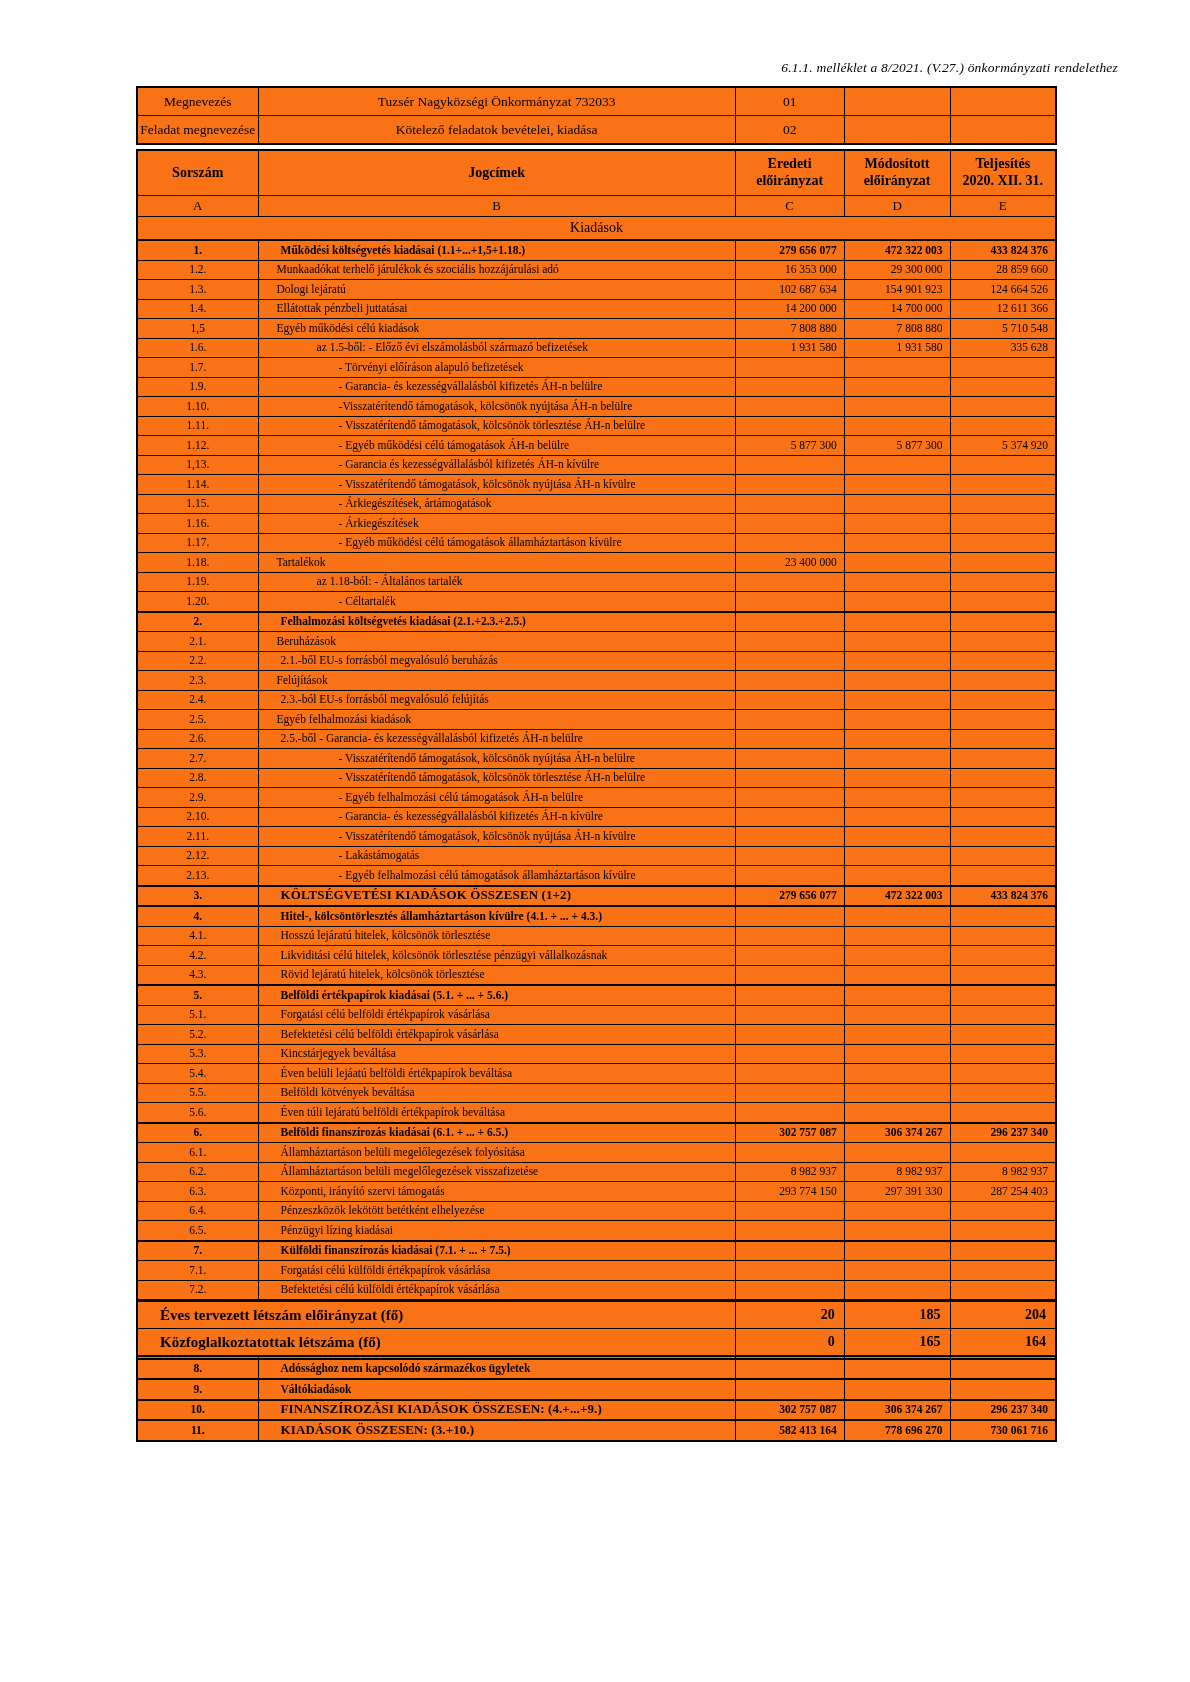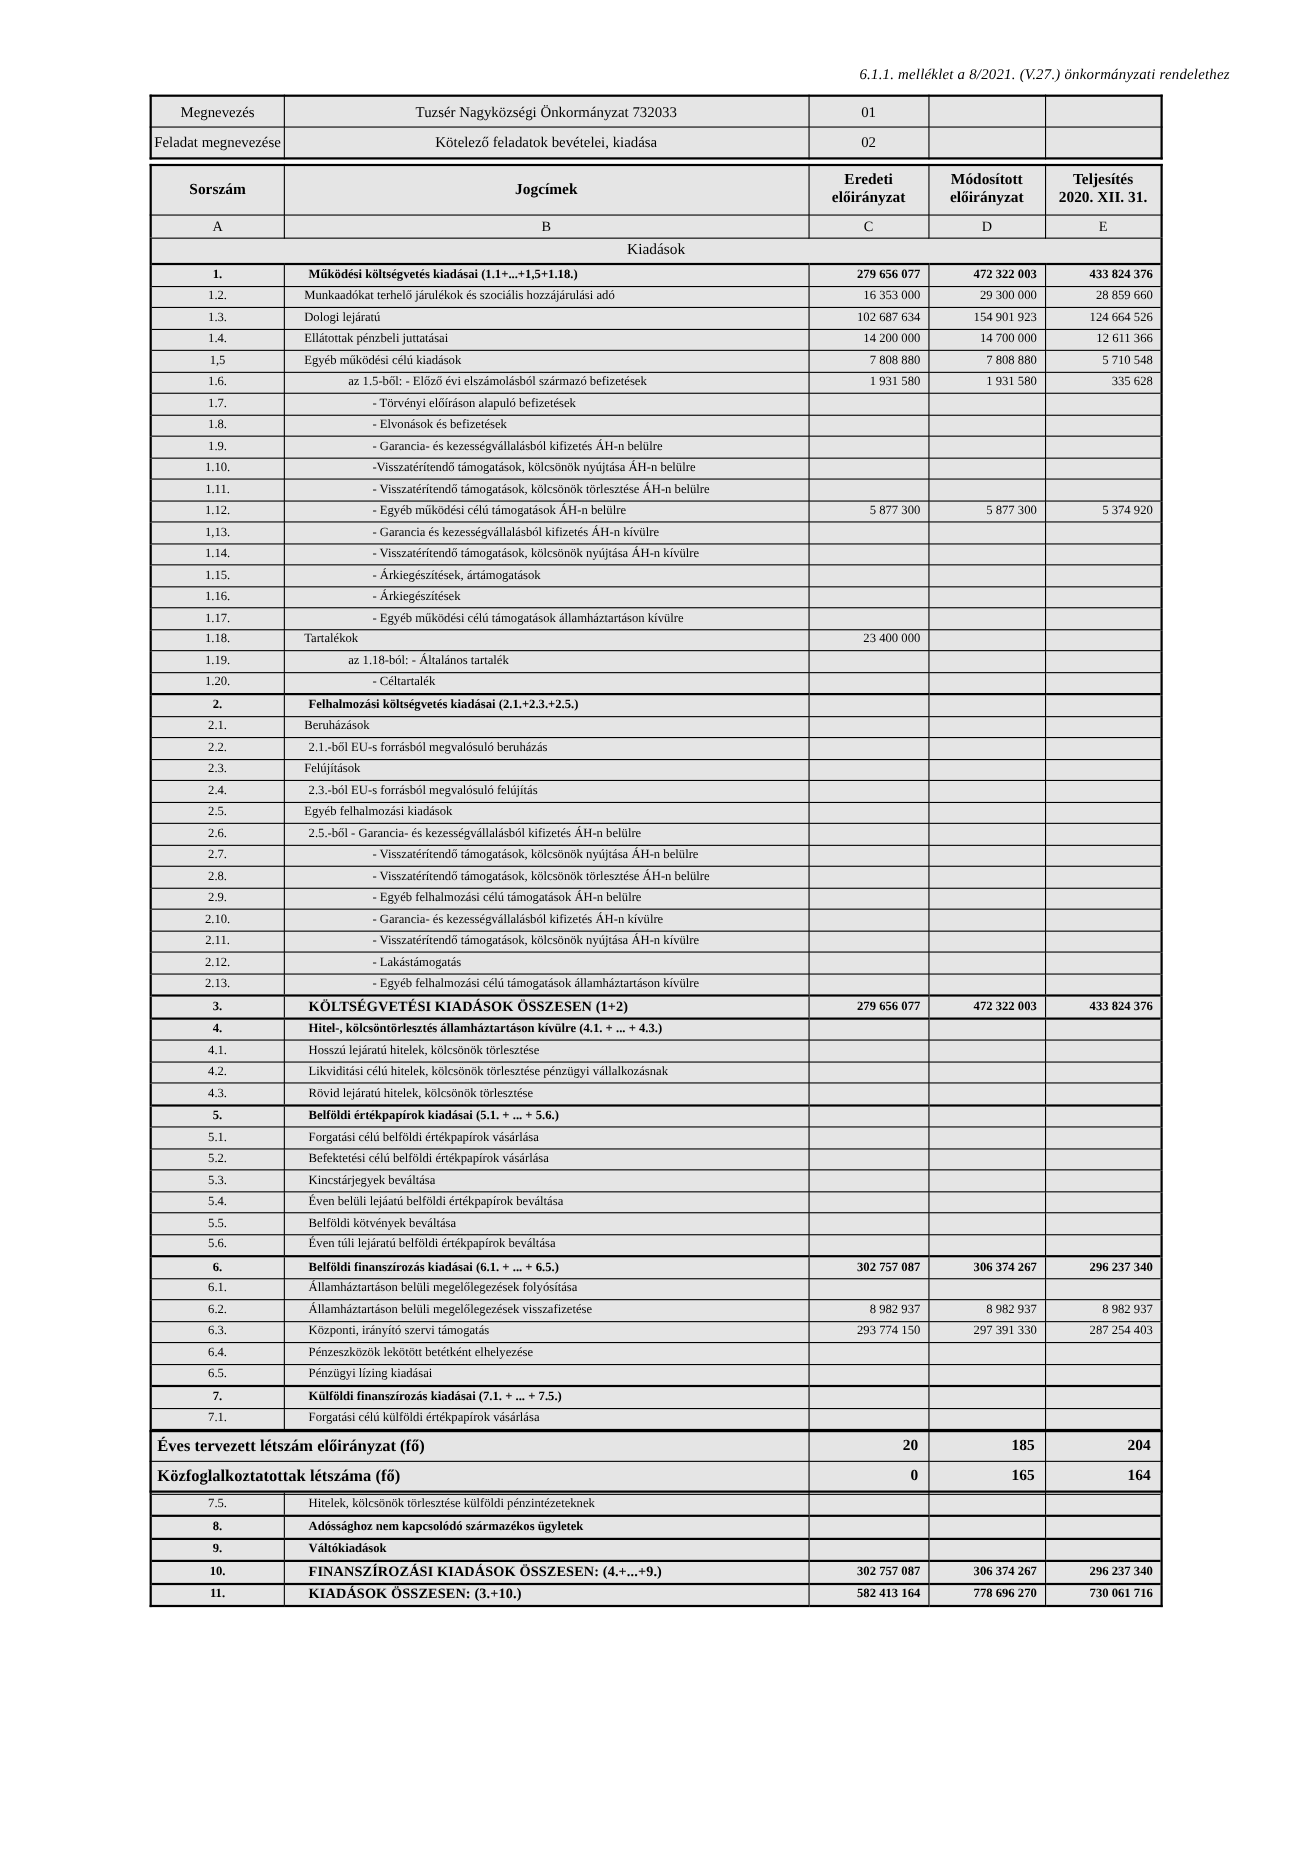--- a/index.html
+++ b/index.html
@@ -32,21 +32,21 @@
     font-style: italic;
     font-size: 13.5px;
     letter-spacing: 0.2px;
     white-space: nowrap;
   }
 
   
   table {
     border-collapse: collapse;
     table-layout: fixed;
-    background: #e5e5e5;
+    background: #f97316;
   }
   td, th {
     border: 1px solid #000;
     padding: 0;
     vertical-align: middle;
     font-weight: normal;
     font-size: 12.5px;
     line-height: 1.12;
   }
 
@@ -153,21 +153,21 @@
     width: 921px;
     border: 2px solid #000;
   }
   .foot-table col.c-lbl { width: 593px; }
   .foot-table col.c-c   { width: 108px; }
   .foot-table col.c-d   { width: 105px; }
   .foot-table col.c-e   { width: 105px; }
   .foot-table td { height: 26px; }
   .foot-lbl {
     text-align: left;
-    padding-left: 5px;
+    padding-left: 22px;
     font-size: 15px;
     font-weight: bold;
   }
   .foot-num {
     text-align: right;
     padding-right: 9px;
     font-size: 14px;
     font-weight: bold;
   }
 </style>
@@ -284,27 +284,20 @@
           <td class="cell-num">335 628</td>
         </tr>
         <tr>
           <td class="cell-no">1.7.</td>
           <td class="cell-name ind-3">- Törvényi előíráson alapuló befizetések</td>
           <td class="cell-num"></td>
           <td class="cell-num"></td>
           <td class="cell-num"></td>
         </tr>
         <tr>
-          <td class="cell-no">1.8.</td>
-          <td class="cell-name ind-3">- Elvonások és befizetések</td>
-          <td class="cell-num"></td>
-          <td class="cell-num"></td>
-          <td class="cell-num"></td>
-        </tr>
-        <tr>
           <td class="cell-no">1.9.</td>
           <td class="cell-name ind-3">- Garancia- és kezességvállalásból kifizetés ÁH-n belülre</td>
           <td class="cell-num"></td>
           <td class="cell-num"></td>
           <td class="cell-num"></td>
         </tr>
         <tr>
           <td class="cell-no">1.10.</td>
           <td class="cell-name ind-3">-Visszatérítendő támogatások, kölcsönök nyújtása ÁH-n belülre</td>
           <td class="cell-num"></td>

